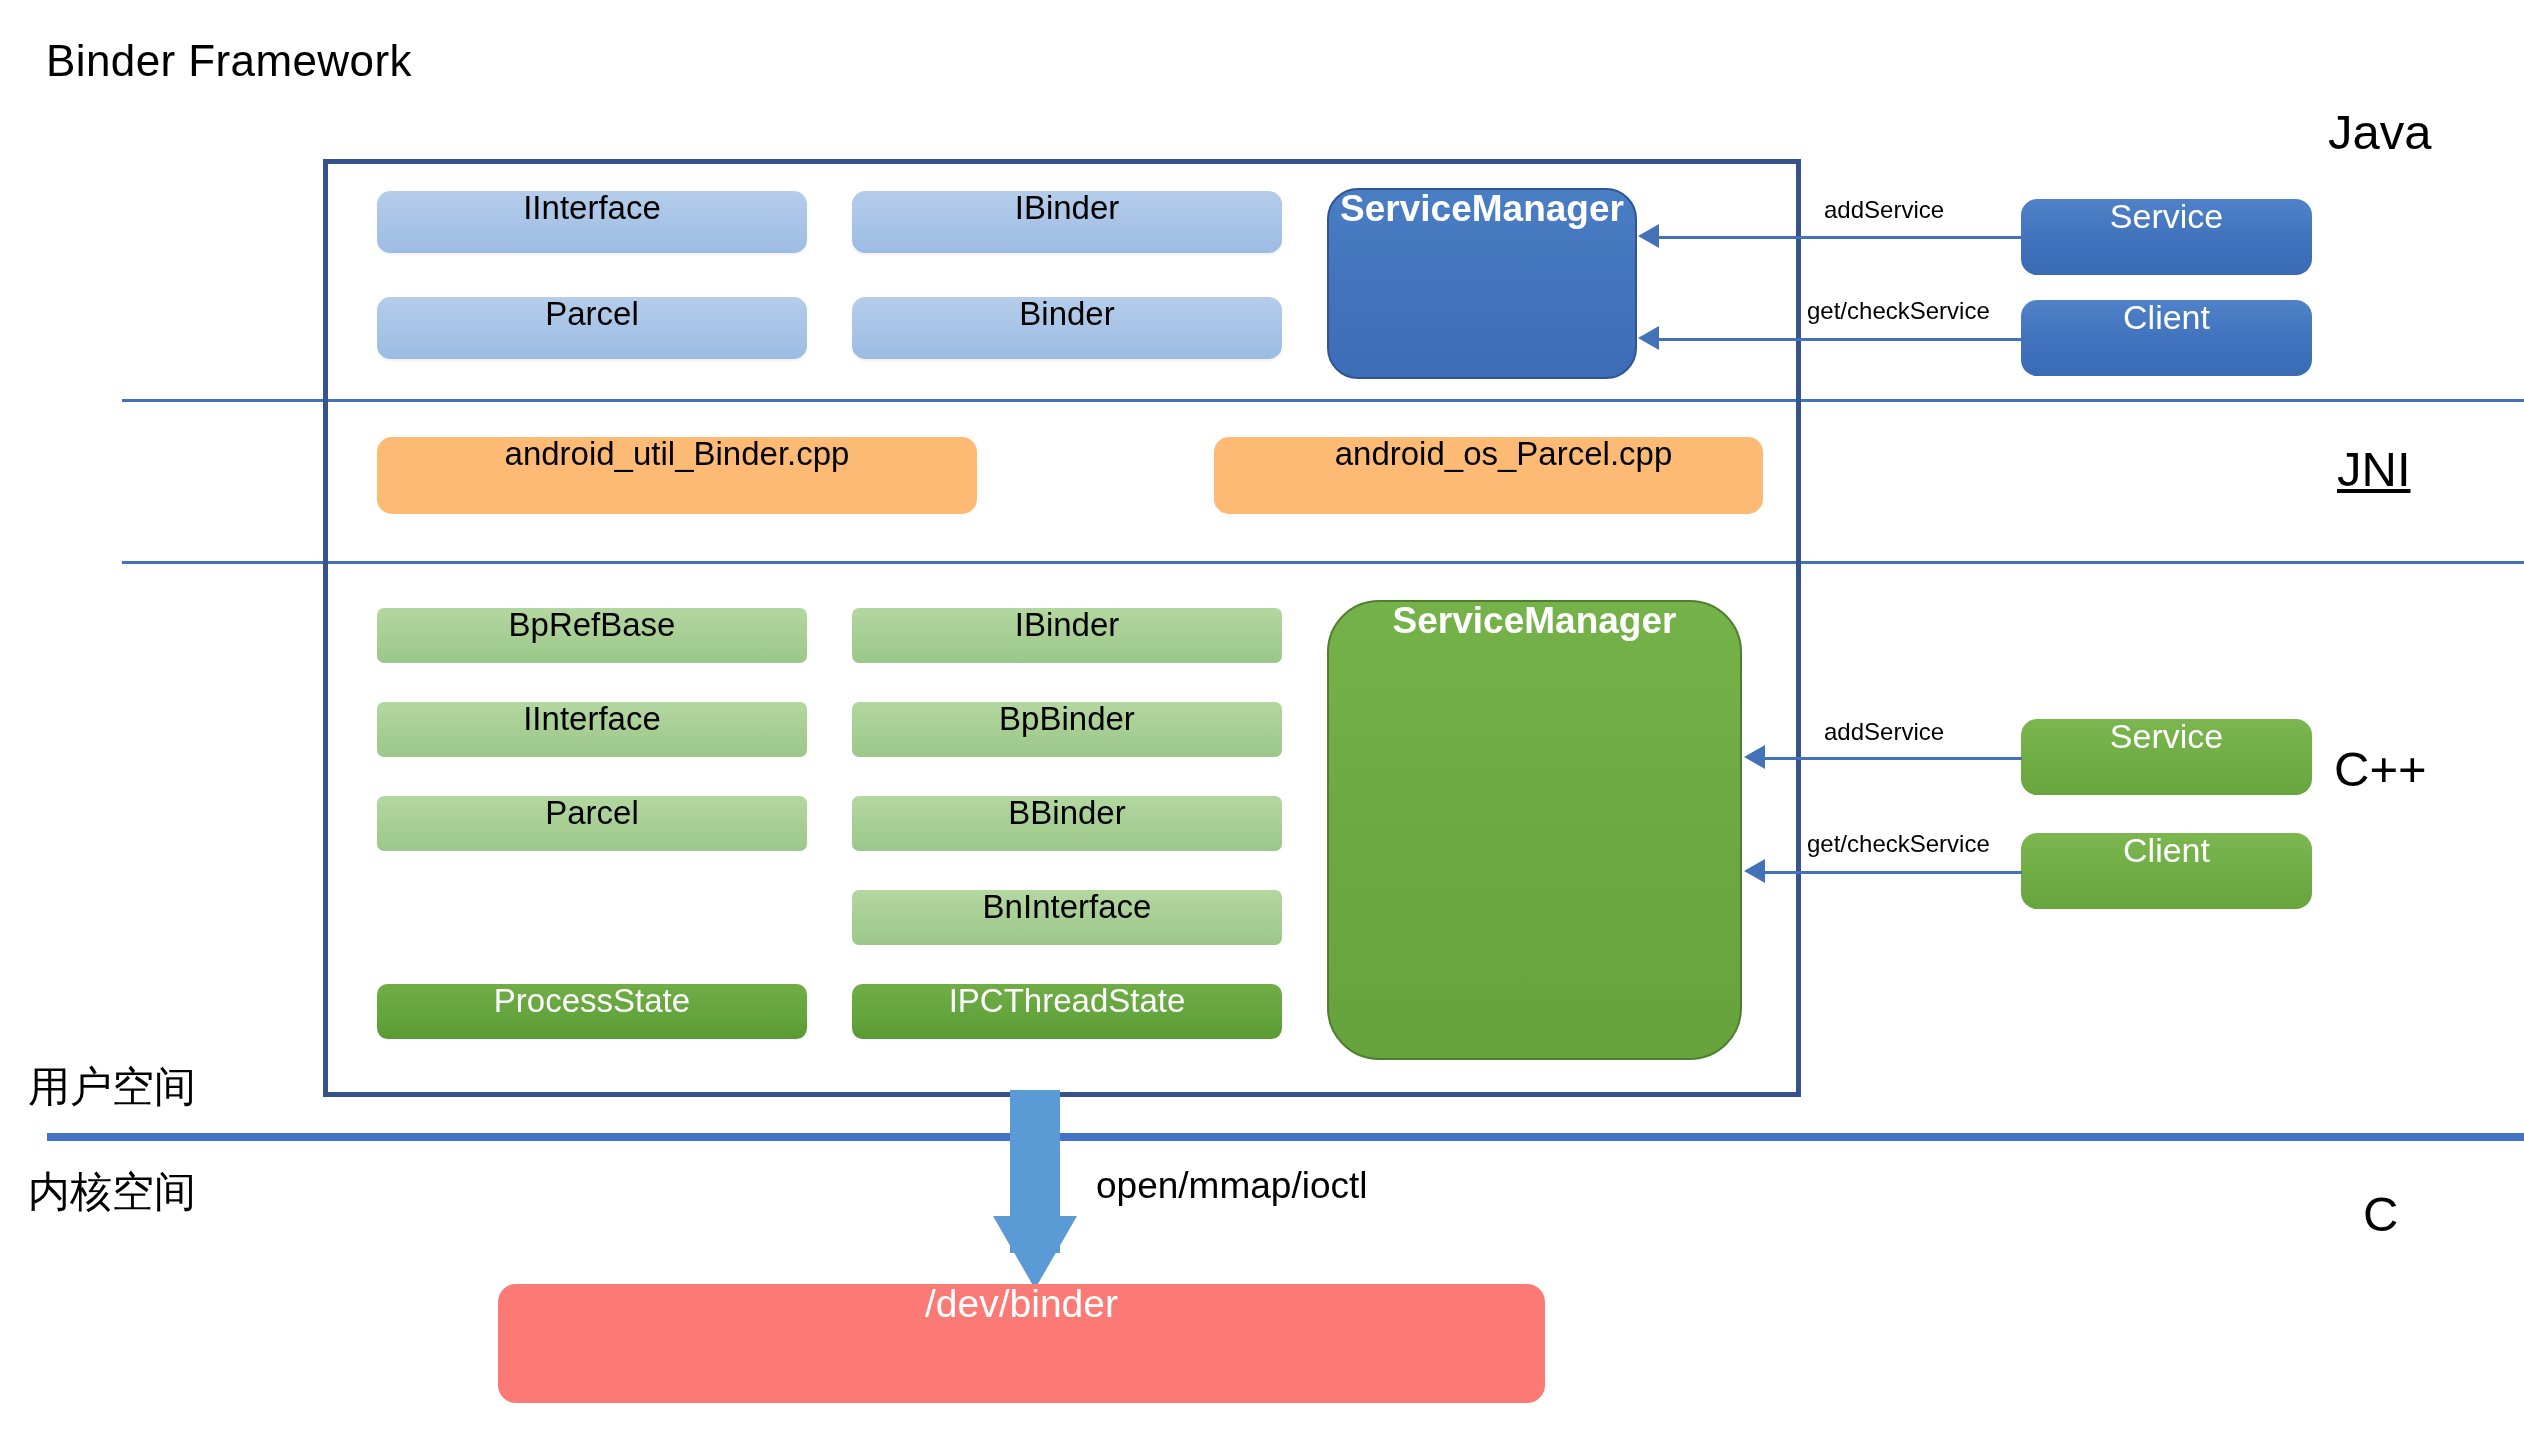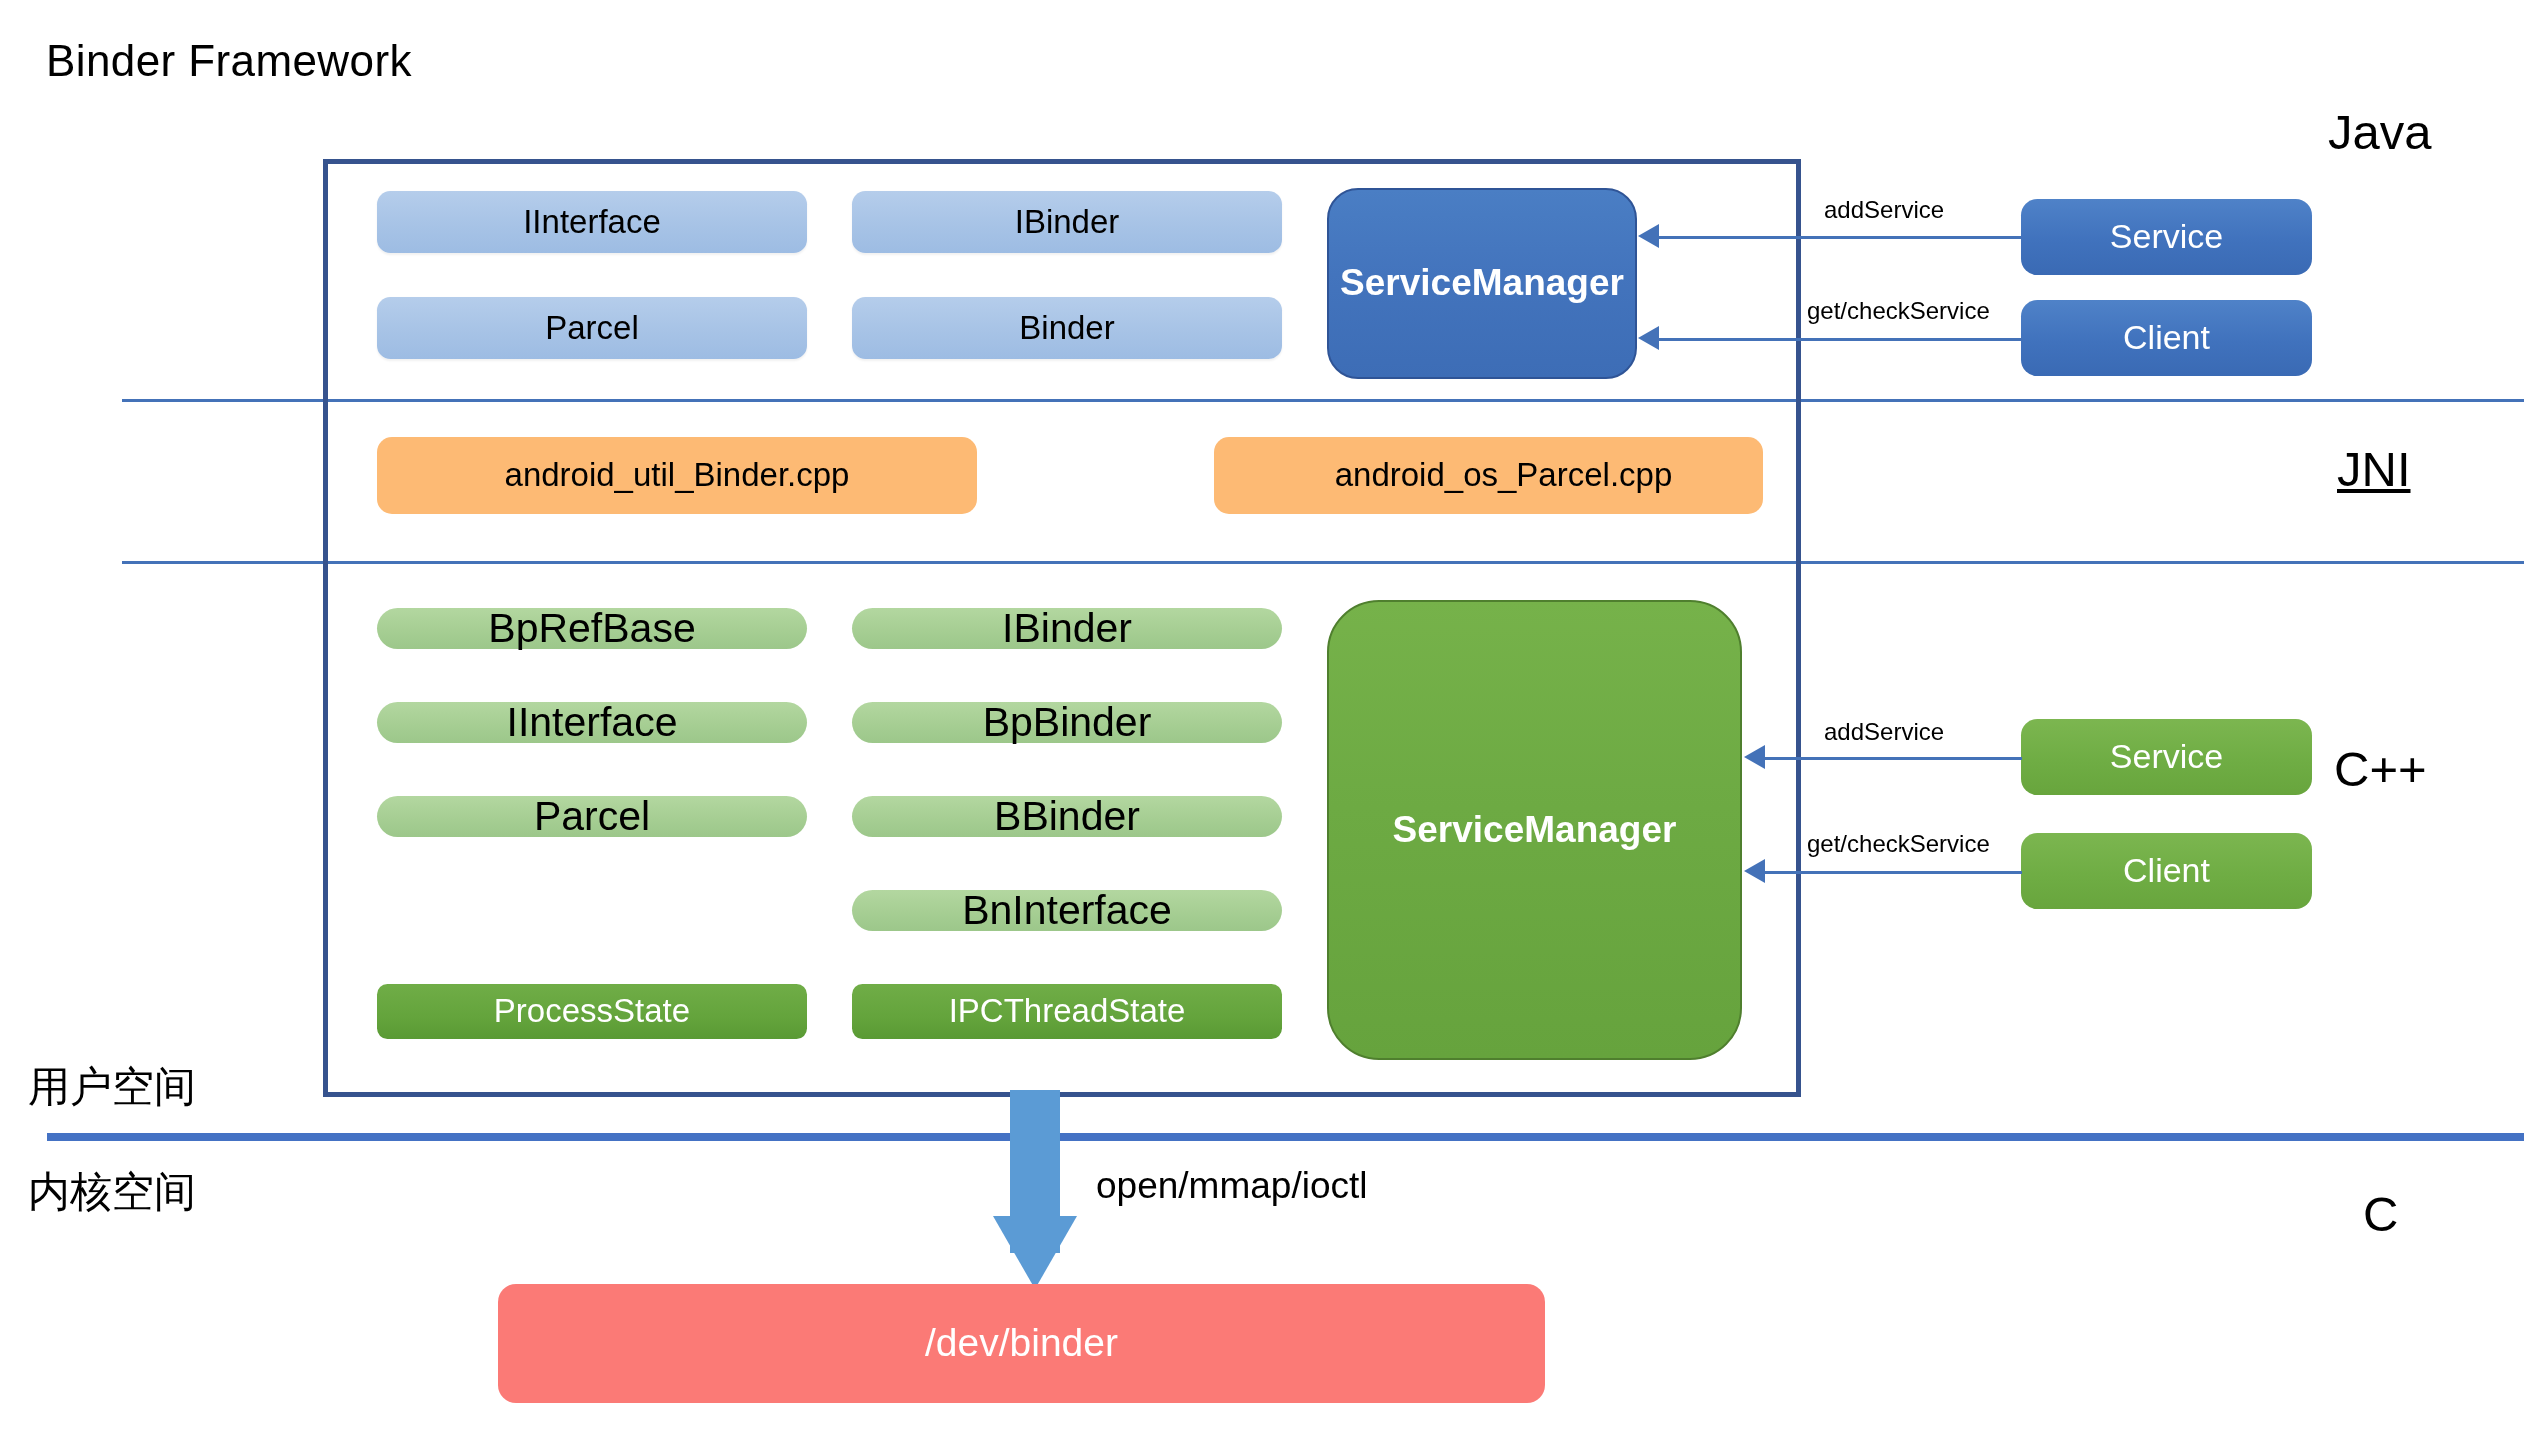--- a/index.html
+++ b/index.html
@@ -84,21 +84,21 @@
     font-family: "DejaVu Sans", "Liberation Sans", sans-serif;
   }
   .space-label.user   { left: 28px; top: 1059px; }
   .space-label.kernel { left: 28px; top: 1164px; }
 
   
   .pill {
     position: absolute;
     border-radius: 13.3px;
     display: flex;
-    align-items: center;
+    align-items: flex-start;
     justify-content: center;
     box-sizing: border-box;
     text-align: center;
     line-height: 1.05;
   }
 
   
   .pill.java-comp {
     background: linear-gradient(180deg, #b5cdeb 0%, #a7c3e6 55%, #9dbce3 100%);
     color: #000000;
@@ -113,23 +113,23 @@
     color: #000000;
     font-size: 33px;
     height: 77px;
     border-radius: 15px;
   }
 
   
   .pill.cpp-comp {
     background: linear-gradient(180deg, #b3d7a0 0%, #a6ce93 55%, #9cc78a 100%);
     color: #000000;
-    font-size: 41px;
-    height: 41px;
-    border-radius: 21px;
+    font-size: 33px;
+    height: 55px;
+    border-radius: 7px;
   }
 
   
   .pill.cpp-state {
     background: linear-gradient(180deg, #70ad47 0%, #64a43c 60%, #599a34 100%);
     color: #ffffff;
     font-size: 33px;
     height: 55px;
     border-radius: 10.4px;
   }

